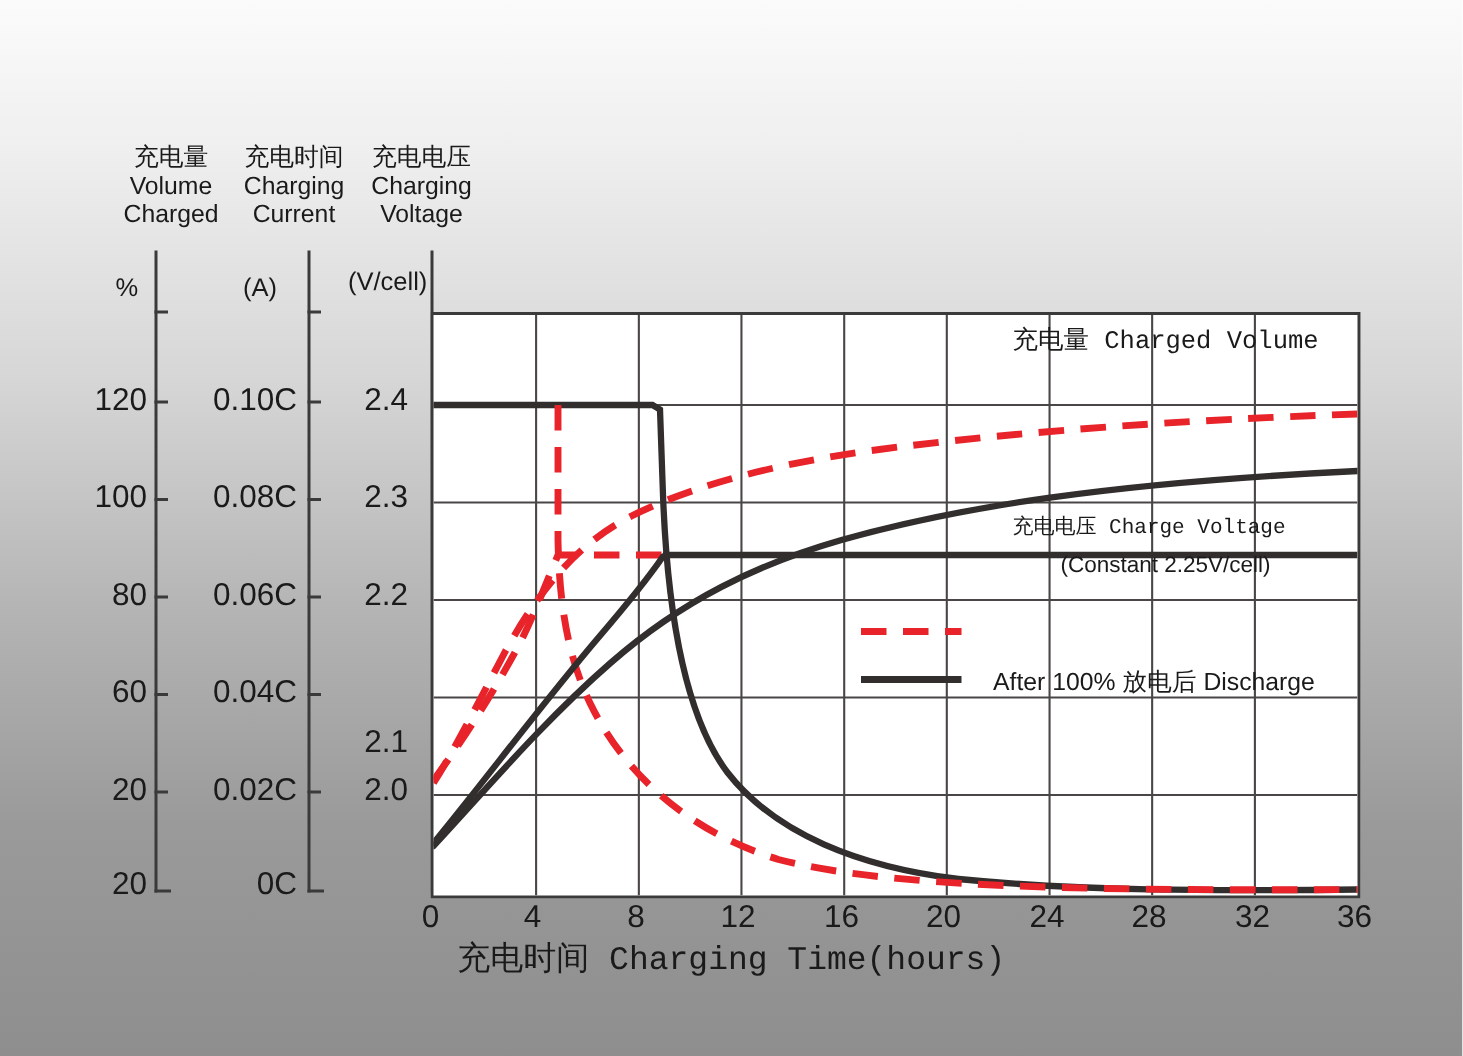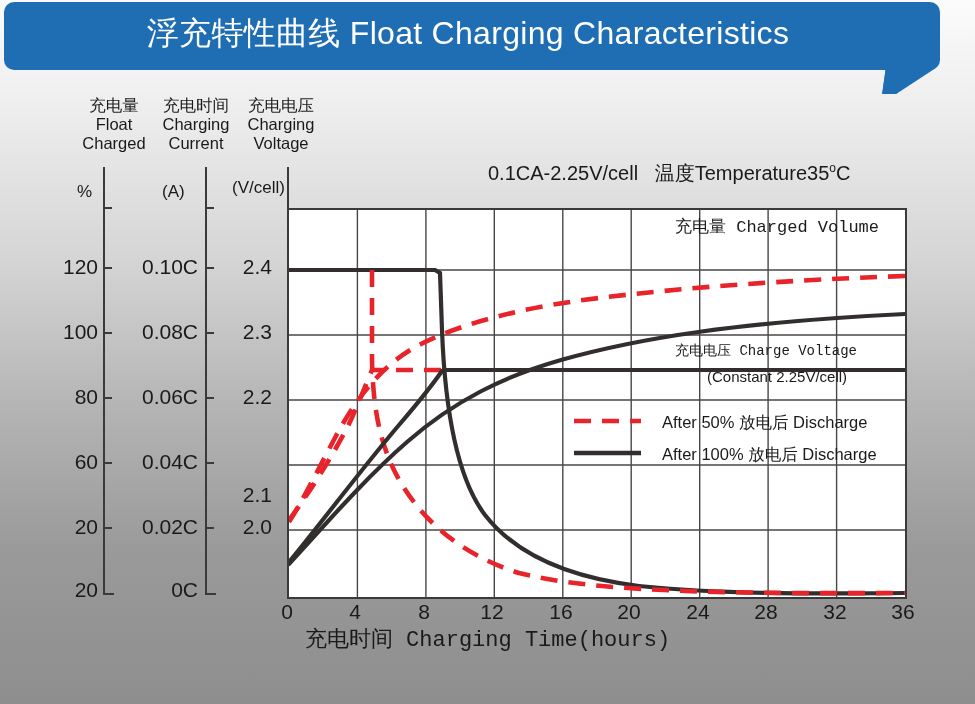--- a/index.html
+++ b/index.html
@@ -115,29 +115,24 @@
     color: #1a1a1a;
     font-size: 16.5px;
     white-space: nowrap;
   }
 </style>
 </head>
 <body>
 
 <div id="root">
 
-  <div id="banner-wrap">
-    <div id="banner"></div>
-    <div id="banner-tail"></div>
-    <div id="banner-title">浮充特性曲线 Float Charging Characteristics</div>
-  </div>
 
   <div class="axis-head" style="left:66px; top:96px; width:96px;">
     <div>充电量</div>
-    <div>Float</div>
+    <div>Volume</div>
     <div>Charged</div>
   </div>
   <div class="axis-head" style="left:148px; top:96px; width:96px;">
     <div>充电时间</div>
     <div>Charging</div>
     <div>Current</div>
   </div>
   <div class="axis-head" style="left:233px; top:96px; width:96px;">
     <div>充电电压</div>
     <div>Charging</div>
@@ -184,23 +179,20 @@
 
   <div class="tickmark" style="left:103px; top:527px;"></div>
   <div class="tickmark" style="left:205px; top:527px;"></div>
   <div class="ticklabel" style="left:40px; top:515px; width:58px;">20</div>
   <div class="ticklabel" style="left:122px; top:515px; width:76px;">0.02C</div>
   <div class="ticklabel" style="left:222px; top:515px; width:50px;">2.0</div>
 
   <div class="ticklabel" style="left:40px; top:578px; width:58px;">20</div>
   <div class="ticklabel" style="left:122px; top:578px; width:76px;">0C</div>
 
-  <div id="top-note">
-    <span>0.1CA-2.25V/cell</span>&nbsp;&nbsp;&nbsp;<span>温度</span><span>Temperature35</span><sup>o</sup><span>C</span>
-  </div>
 
   <div id="plot">
     <svg id="plot-svg" width="616" height="387" viewBox="0 0 616 387">
 
       <g stroke="#4a4646" stroke-width="1.4">
         <line x1="68.4" y1="0" x2="68.4" y2="387"></line>
         <line x1="136.9" y1="0" x2="136.9" y2="387"></line>
         <line x1="205.3" y1="0" x2="205.3" y2="387"></line>
         <line x1="273.8" y1="0" x2="273.8" y2="387"></line>
         <line x1="342.2" y1="0" x2="342.2" y2="387"></line>
@@ -244,21 +236,20 @@
       <span>Charged Volume</span>
     </div>
 
     <div class="anno mono" style="left:386px; top:132px; font-size:14px;">
       <span style="font-family:'Liberation Sans',sans-serif;">充电电压</span>
       <span>Charge Voltage</span>
     </div>
     <div class="anno" style="left:418px; top:158px; font-size:15px;">(Constant 2.25V/cell)</div>
 
 
-    <div class="legend-text" style="left:373px; top:202px;">After 50% 放电后 Discharge</div>
     <div class="legend-text" style="left:373px; top:234px;">After 100% 放电后 Discharge</div>
   </div>
 
   <div class="xlabel" style="left:267px; top:600px; width:40px;">0</div>
   <div class="xlabel" style="left:335px; top:600px; width:40px;">4</div>
   <div class="xlabel" style="left:404px; top:600px; width:40px;">8</div>
   <div class="xlabel" style="left:472px; top:600px; width:40px;">12</div>
   <div class="xlabel" style="left:541px; top:600px; width:40px;">16</div>
   <div class="xlabel" style="left:609px; top:600px; width:40px;">20</div>
   <div class="xlabel" style="left:678px; top:600px; width:40px;">24</div>

